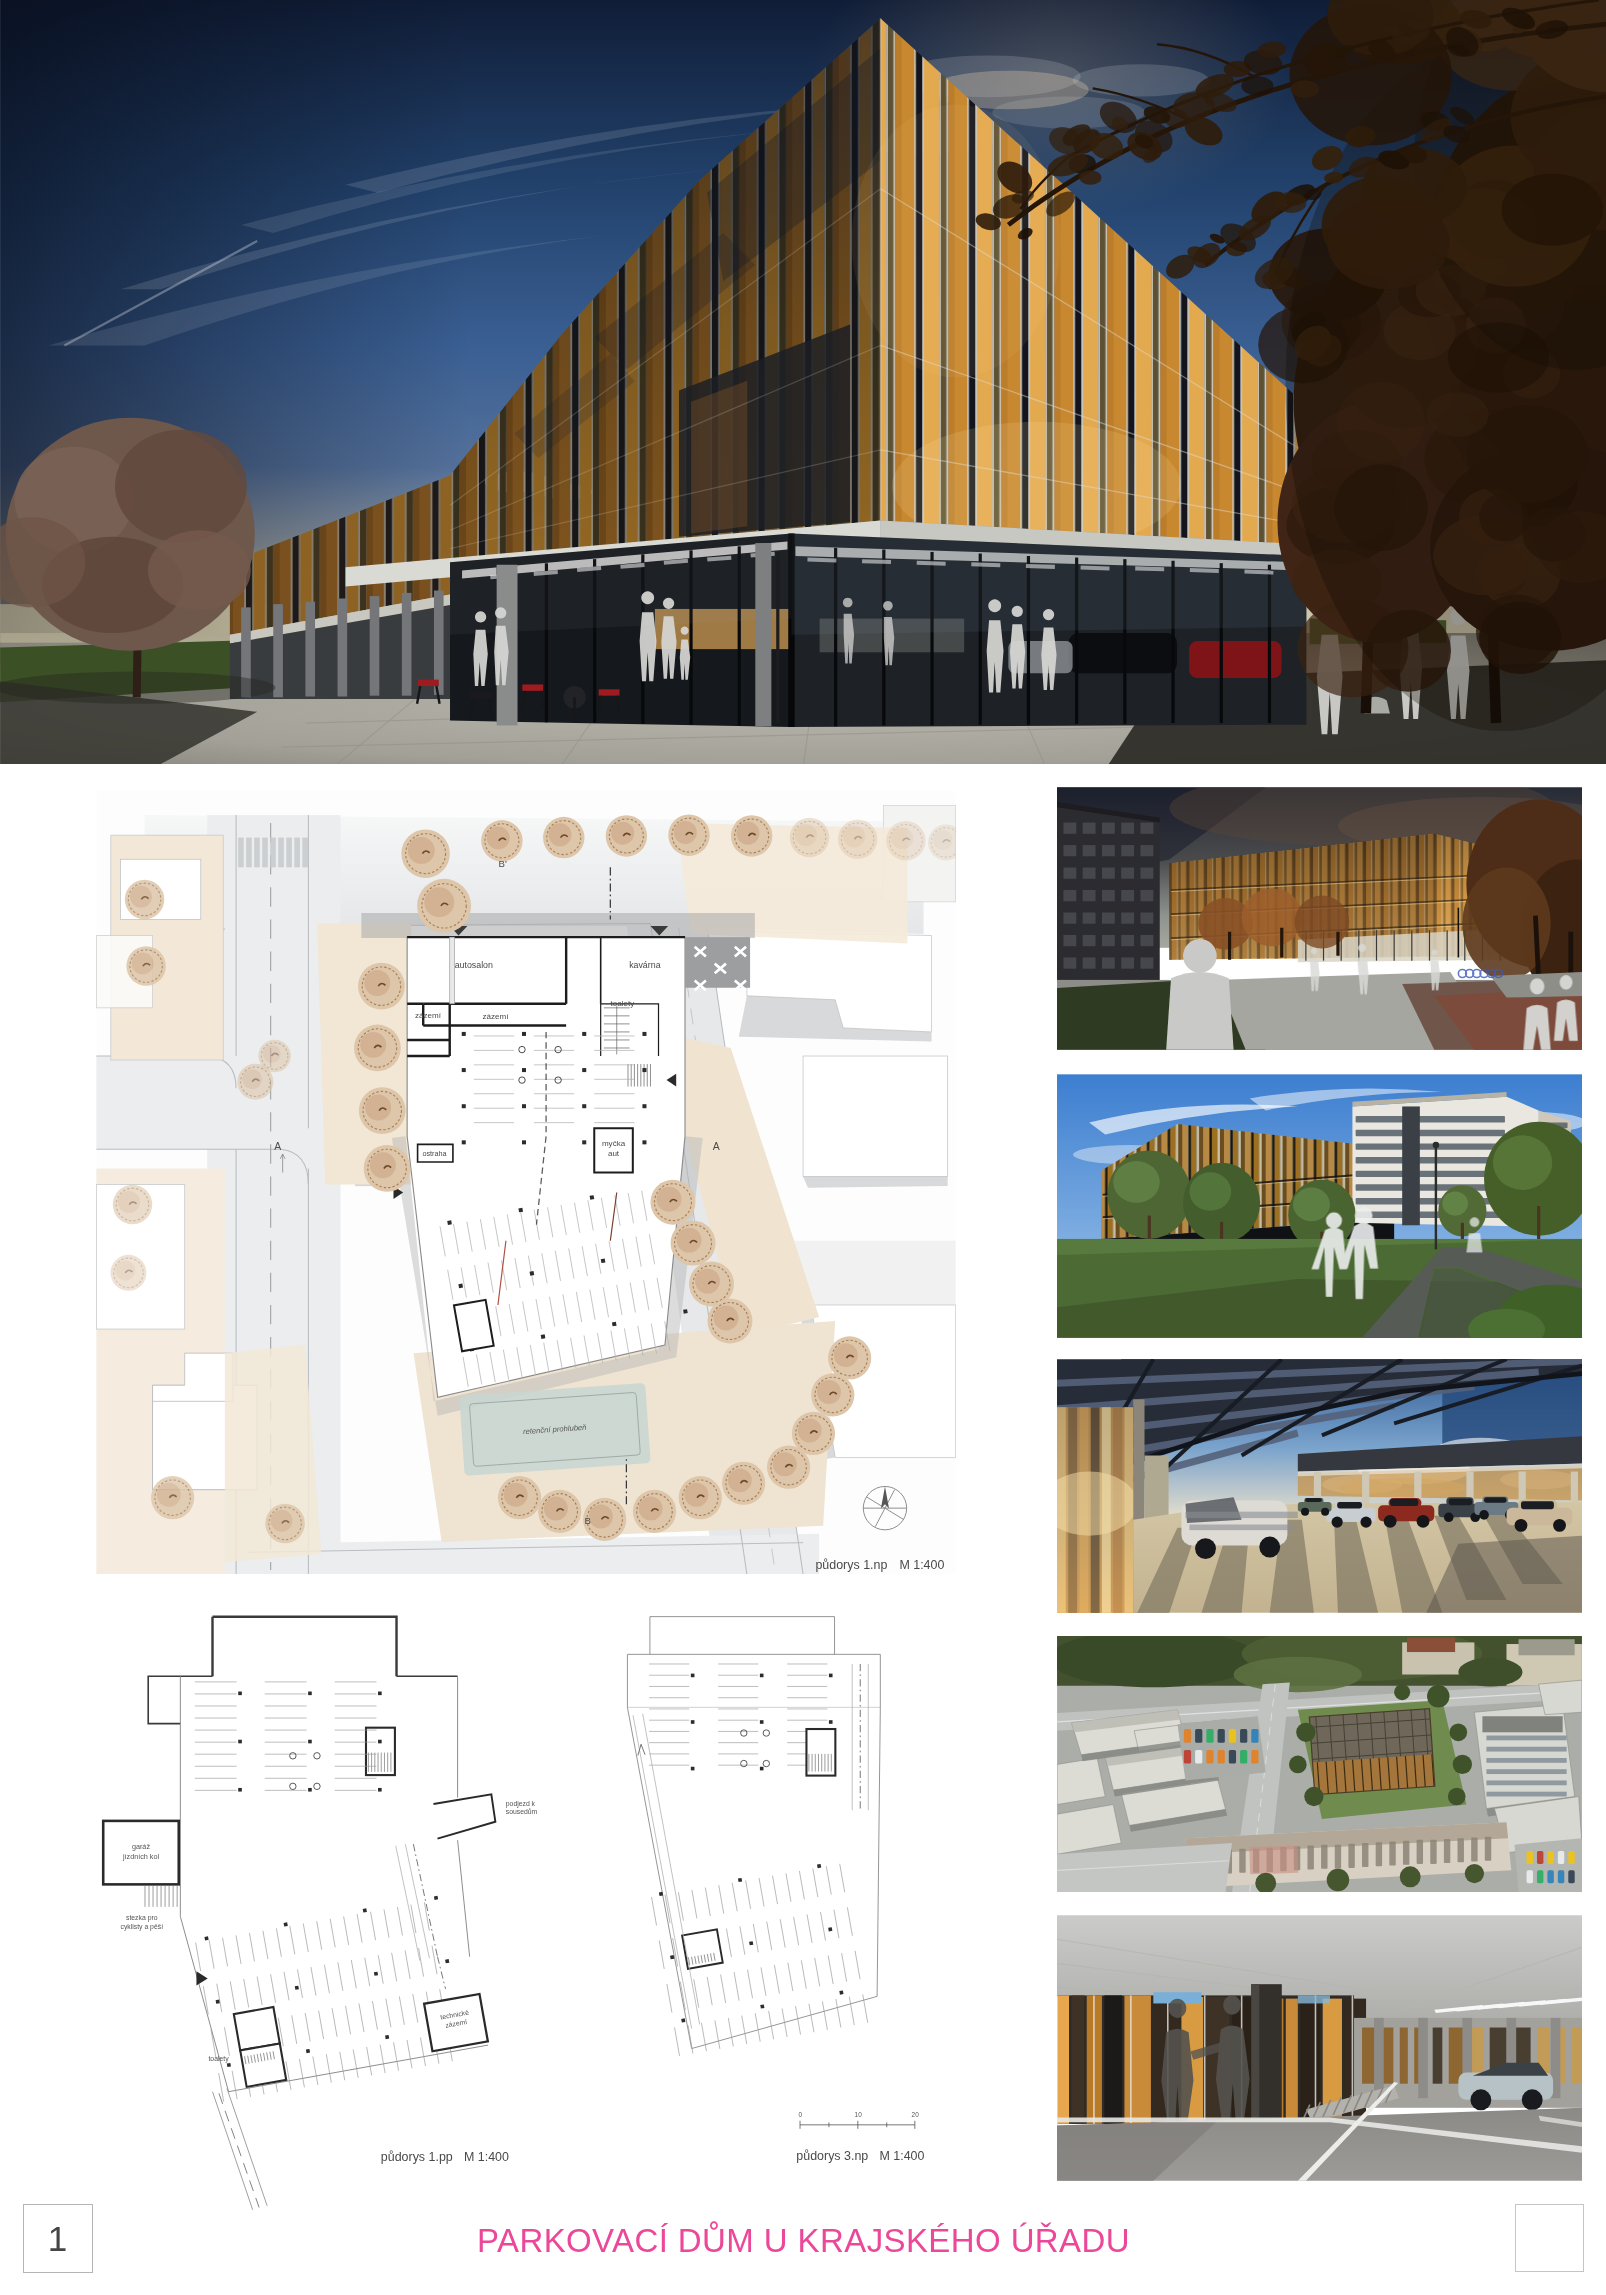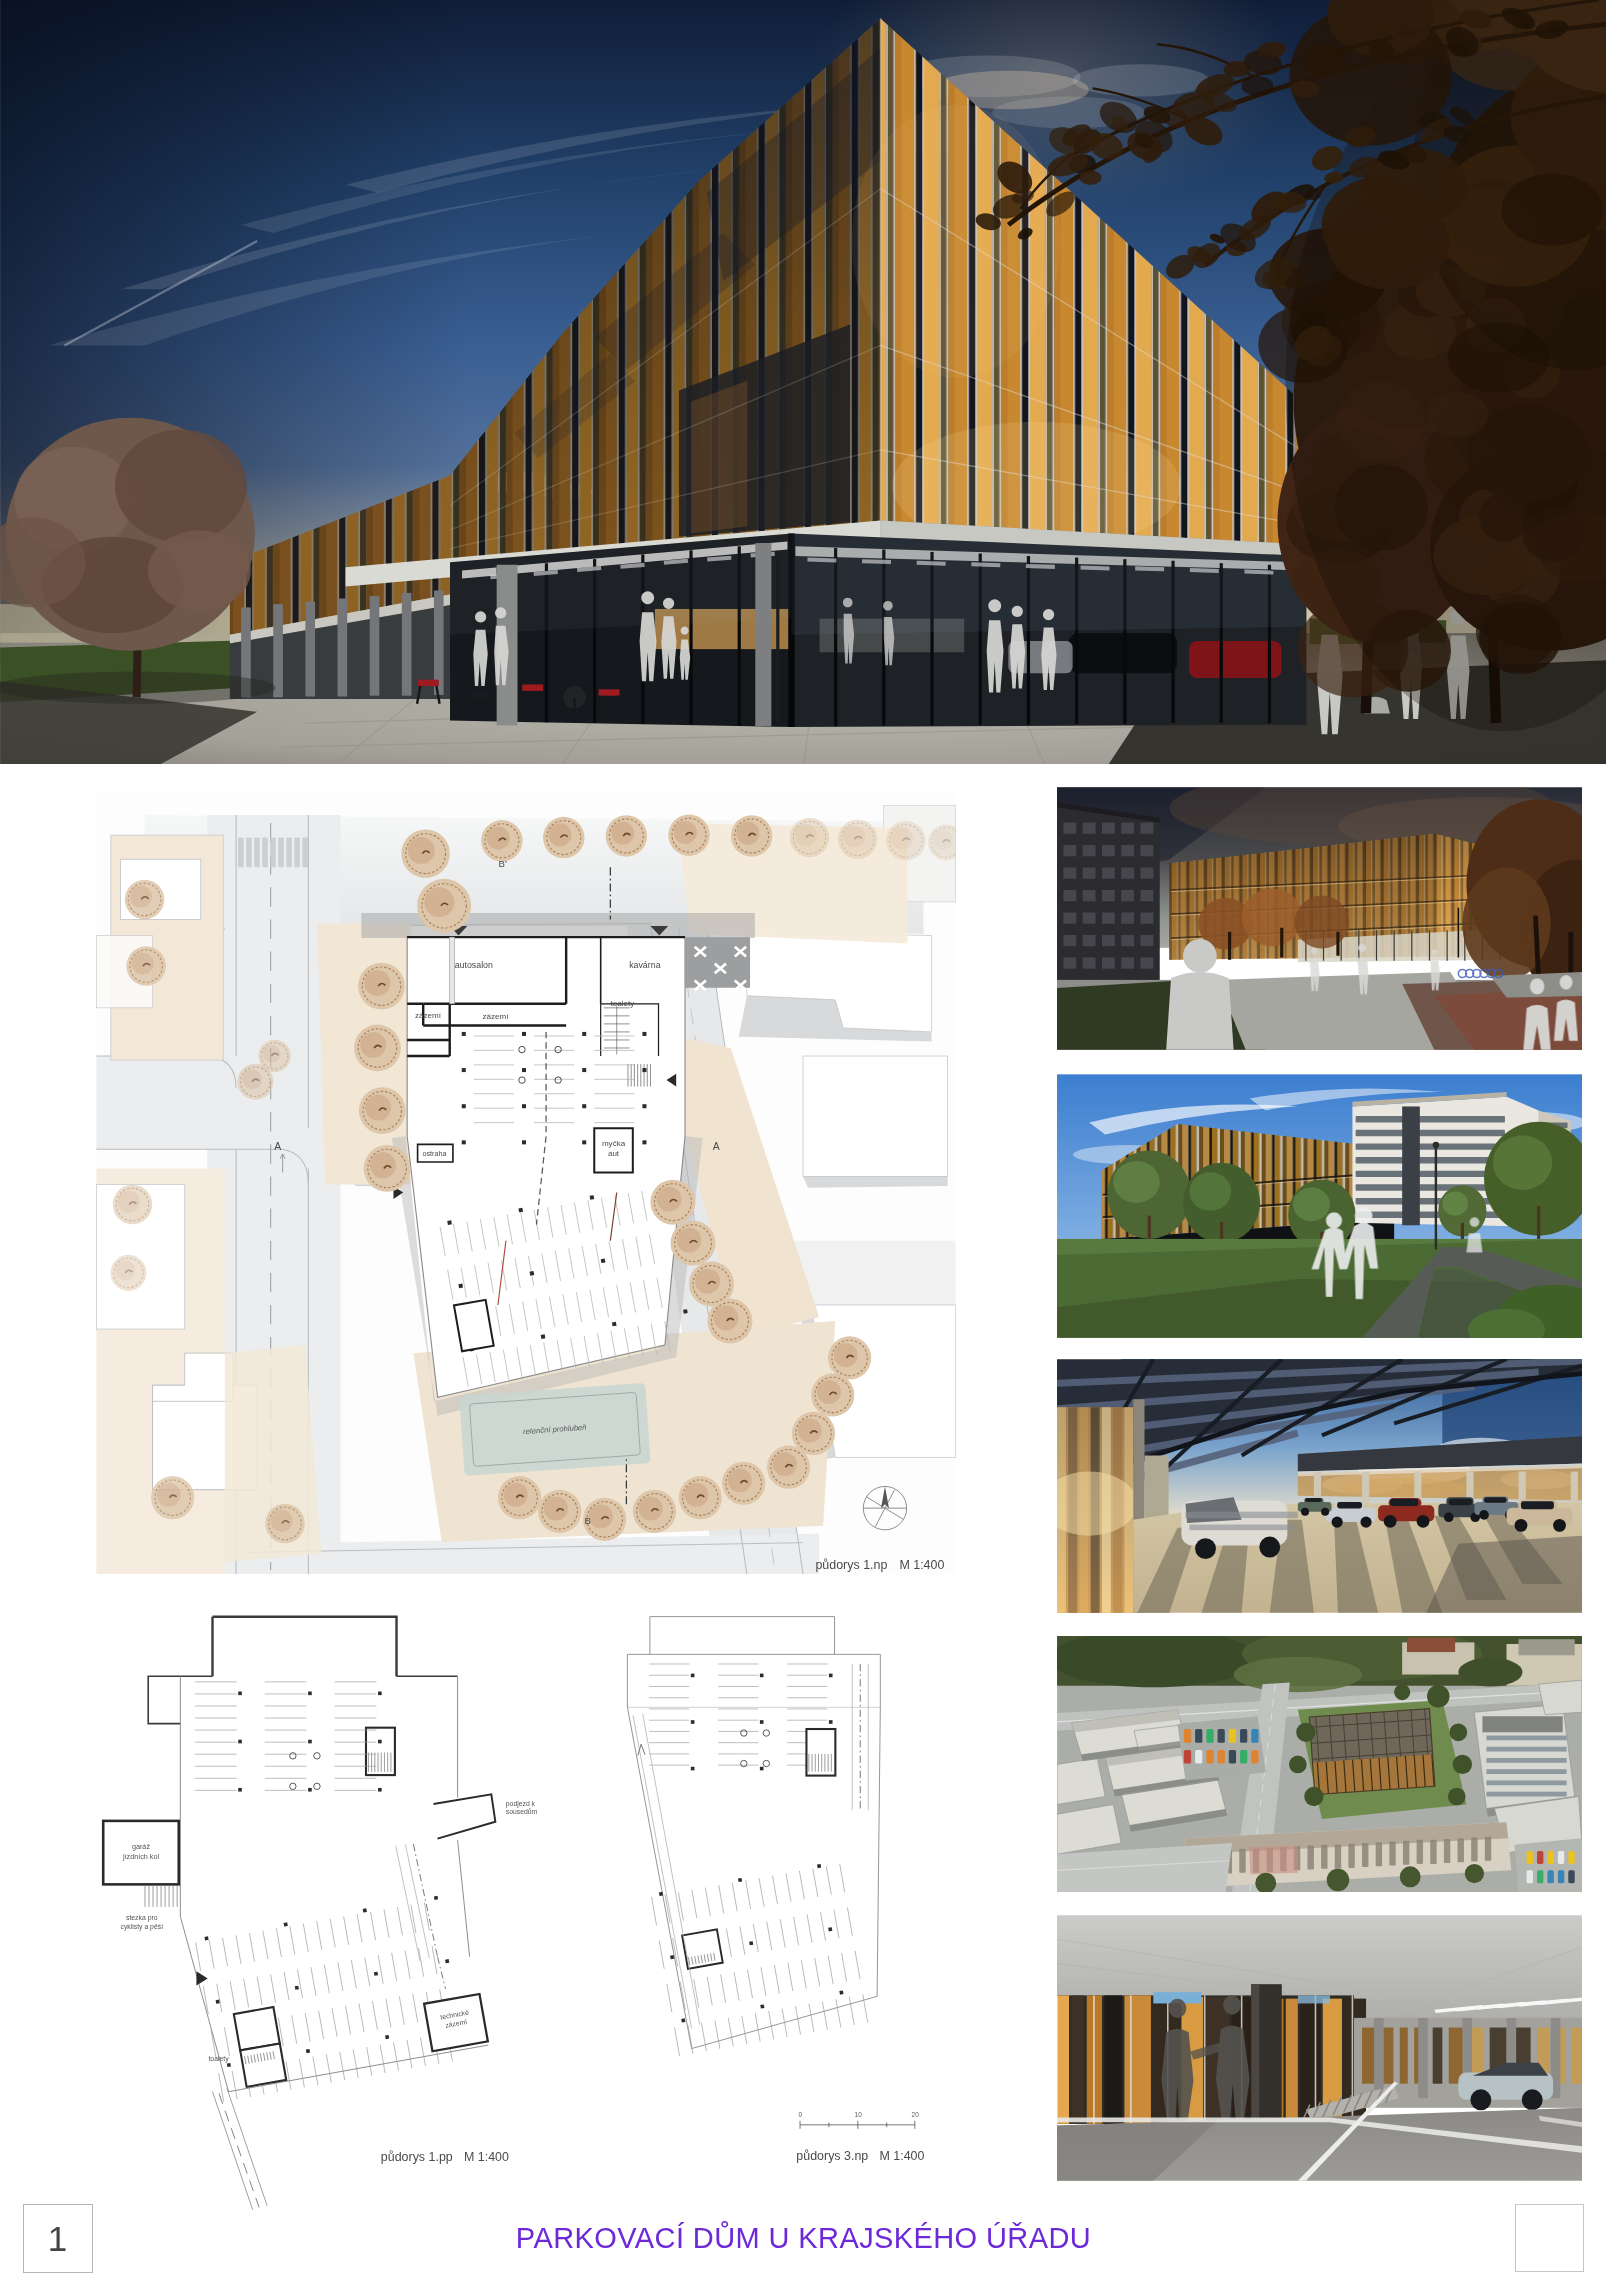--- a/index.html
+++ b/index.html
@@ -1919,16 +1919,16 @@
     </g>
 <text x="228" y="630" font-size="8" fill="#555">0</text>
     <text x="298" y="630" font-size="8" fill="#555">10</text>
     <text x="369" y="630" font-size="8" fill="#555">20</text>
 <text x="315" y="684" font-size="15.5" fill="#4a4a4a" text-anchor="end">půdorys 3.np</text>
 <text x="329" y="684" font-size="15.5" fill="#4a4a4a">M 1:400</text>
 </svg>
 
 <div class="abs" style="left:22.5px;top:2204px;width:68px;height:67px;border:0.8px solid #b5b5b5;display:flex;align-items:center;justify-content:center;font-size:35px;color:#454545;">1</div>
 
-<div class="abs" style="left:0;top:2224px;width:1607px;text-align:center;font-size:29px;line-height:1;letter-spacing:0.4px;color:#6d28d9;">PARKOVACÍ&nbsp;DŮM U KRAJSKÉHO ÚŘADU</div>
+<div class="abs" style="left:0;top:2224px;width:1607px;text-align:center;font-size:33px;line-height:1;letter-spacing:0.4px;color:#ec4899;">PARKOVACÍ&nbsp;DŮM U KRAJSKÉHO ÚŘADU</div>
 
 <div class="abs" style="left:1515px;top:2204px;width:67px;height:66px;border:0.8px solid #c5c5c5;"></div>
 
 
 </body></html>

